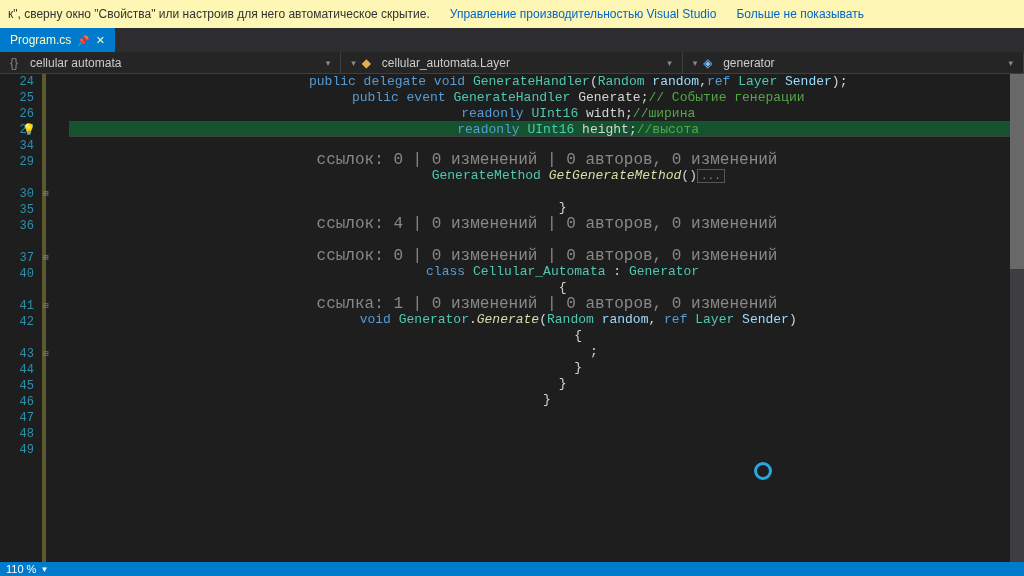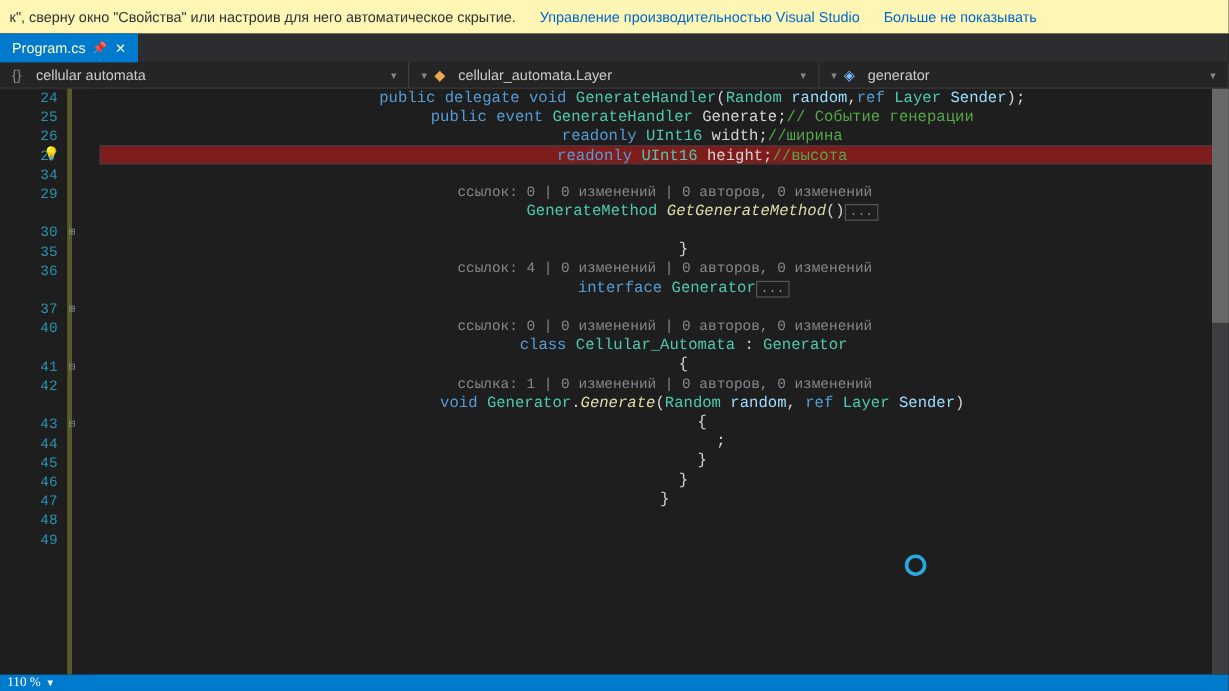--- a/index.html
+++ b/index.html
@@ -60,21 +60,21 @@
   cursor: pointer;
 }
 .breadcrumb-item .icon { width: 14px; height: 14px; display: inline-block; }
 .breadcrumb-item .arrow { margin-left: auto; font-size: 9px; color: #888; }
 .editor {
   display: flex;
   height: 488px;
   background: #1e1e1e;
 }
 .gutter {
-  width: 60px;
+  width: 46px;
   background: #1e1e1e;
   text-align: right;
   padding-right: 8px;
   color: #2b91af;
   font-size: 12px;
   position: relative;
   border-right: 4px solid #5a5a2e;
 }
 .gutter .line-num { height: 16px; line-height: 16px; position: relative; }
 .gutter .bulb { position: absolute; right: -2px; color: #ffcc00; font-size: 11px; }
@@ -82,35 +82,35 @@
 .fold-area { width: 18px; background: #1e1e1e; }
 .code-area {
   flex: 1;
   padding-left: 6px;
   font-size: 13px;
   line-height: 16px;
   position: relative;
   text-align: center;
 }
 .code-line { height: 16px; white-space: pre; }
-.code-line.highlight { background: #7f1d1d; border: 1px solid #3e3e42; margin: -1px; }
+.code-line.highlight { background: #14532d; border: 1px solid #3e3e42; margin: -1px; }
 .kw { color: #569cd6; }
 .type { color: #4ec9b0; }
 .method { color: #dcdcaa; font-style: italic; }
 .comment { color: #57a64a; }
 .param { color: #9cdcfe; }
 .num { color: #b5cea8; }
-.codelens { color: #888; font-size: 12px; height: 16px; line-height: 16px; }
+.codelens { color: #888; font-size: 16px; height: 16px; line-height: 16px; }
 .collapsed-box { border: 1px solid #555; padding: 0 3px; color: #888; font-size: 11px; }
 .status-bar {
   background: #007acc;
   height: 14px;
   color: #fff;
   font-size: 11px;
-  font-family: Liberation Serif, serif;
+  font-family: Liberation Sans, sans-serif;
   padding: 0 6px;
   display: flex;
   align-items: center;
 }
 .scrollbar-v {
   position: absolute;
   right: 0;
   top: 74px;
   width: 14px;
   height: 488px;
@@ -199,21 +199,20 @@
     <div class="code-line">        <span class="kw">public</span> <span class="kw">delegate</span> <span class="kw">void</span> <span class="type">GenerateHandler</span>(<span class="type">Random</span> <span class="param">random</span>,<span class="kw">ref</span> <span class="type">Layer</span> <span class="param">Sender</span>);</div>
     <div class="code-line">        <span class="kw">public</span> <span class="kw">event</span> <span class="type">GenerateHandler</span> <span>Generate</span>;<span class="comment">// Событие генерации</span></div>
     <div class="code-line">        <span class="kw">readonly</span> <span class="type">UInt16</span> <span>width</span>;<span class="comment">//ширина</span></div>
     <div class="code-line highlight">        <span class="kw">readonly</span> <span class="type">UInt16</span> <span>height</span>;<span class="comment">//высота</span></div>
     <div class="code-line"> </div>
     <div class="codelens">        <span>ссылок: 0 | 0 изменений | 0 авторов, 0 изменений</span></div>
     <div class="code-line">        <span class="type">GenerateMethod</span> <span class="method">GetGenerateMethod</span>()<span class="collapsed-box">...</span></div>
     <div class="code-line"> </div>
     <div class="code-line">    }</div>
     <div class="codelens">    <span>ссылок: 4 | 0 изменений | 0 авторов, 0 изменений</span></div>
-    <div class="code-line">    <span class="kw">interface</span> <span class="type">Generator</span><span class="collapsed-box">...</span></div>
     <div class="code-line"> </div>
     <div class="codelens">    <span>ссылок: 0 | 0 изменений | 0 авторов, 0 изменений</span></div>
     <div class="code-line">    <span class="kw">class</span> <span class="type">Cellular_Automata</span> : <span class="type">Generator</span></div>
     <div class="code-line">    {</div>
     <div class="codelens">        <span>ссылка: 1 | 0 изменений | 0 авторов, 0 изменений</span></div>
     <div class="code-line">        <span class="kw">void</span> <span class="type">Generator</span>.<span class="method">Generate</span>(<span class="type">Random</span> <span class="param">random</span>, <span class="kw">ref</span> <span class="type">Layer</span> <span class="param">Sender</span>)</div>
     <div class="code-line">        {</div>
     <div class="code-line">            ;</div>
     <div class="code-line">        }</div>
     <div class="code-line">    }</div>

